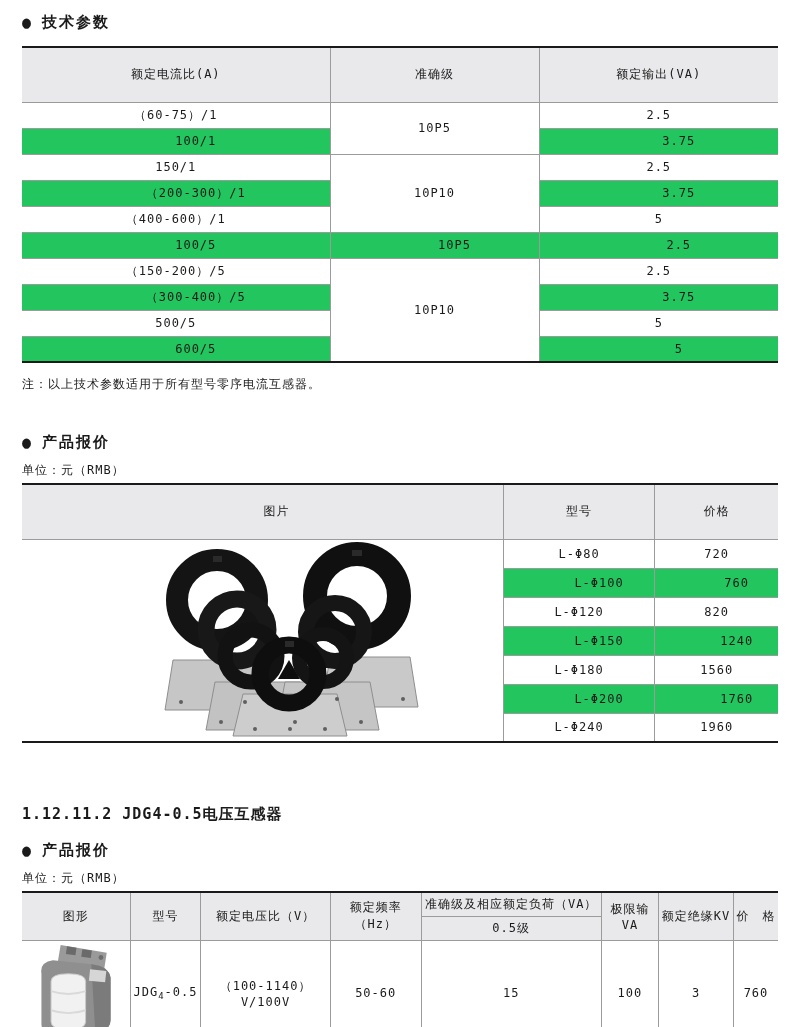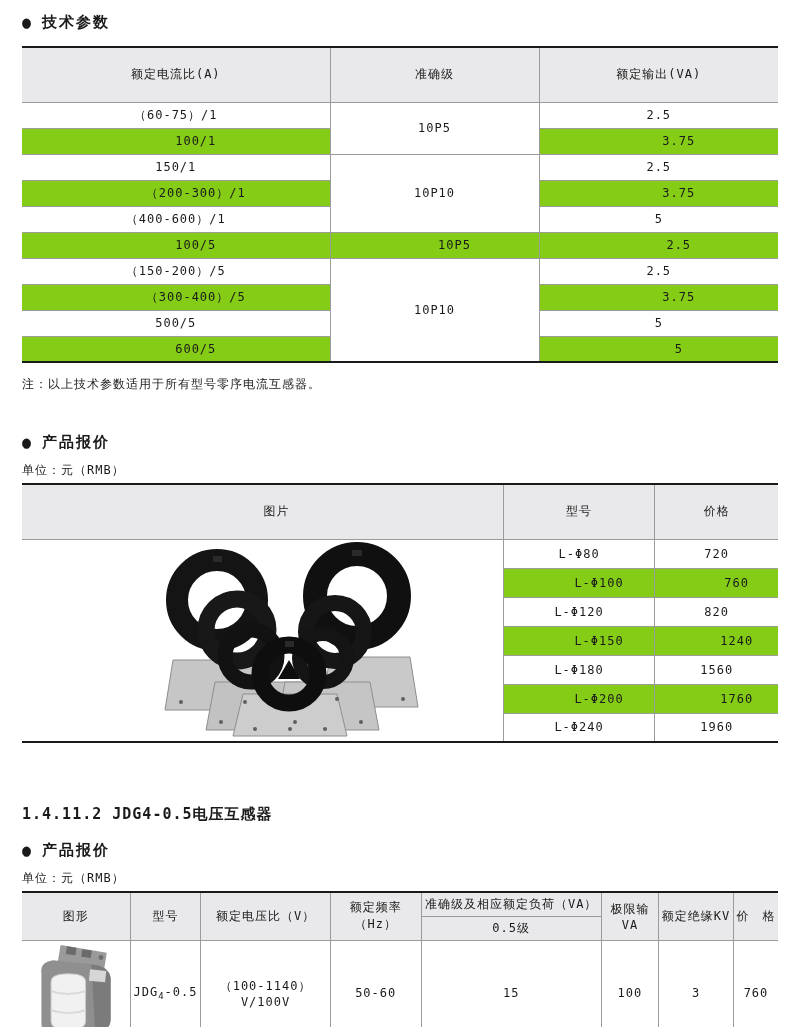--- a/index.html
+++ b/index.html
@@ -35,21 +35,21 @@
     font-size: 12px;
   }
   th, td {
     border: 1px solid #9b9b9b;
     text-align: center; vertical-align: middle;
     font-weight: normal; letter-spacing: 1px;
     padding: 0 2px;
     background: #ffffff;
   }
   th { background: #e9e9eb; }
-  tr.g > td { background: #84cc16; padding-left: 42px; }
+  tr.g > td { background: #22c55e; padding-left: 42px; }
   th:first-child, td:first-child { border-left: none; }
   th:last-child, td:last-child { border-right: none; }
 
   
   .t1 th { height: 55px; }
   .t1 td { height: 26px; }
   .t1 .c1 { width: 308px; }
   .t1 .c2 { width: 209px; margin-left: 10px; }
   .t1 .c3 { width: 239px; }
 
@@ -226,21 +226,21 @@
       <td>L-Φ200</td>
       <td>1760</td>
     </tr>
     <tr>
       <td>L-Φ240</td>
       <td>1960</td>
     </tr>
   </tbody>
     </table>
 
-  <div class="doc-heading mt-jdg">1.4.11.2 JDG4-0.5电压互感器</div>
+  <div class="doc-heading mt-jdg">1.12.11.2 JDG4-0.5电压互感器</div>
 
   <div class="section-heading mt-sec3">
     <span class="bullet">●</span>
     <span>产品报价</span>
   </div>
   <div class="unit-label">单位：元（RMB）</div>
 
   <table class="t3">
     <tbody>
         <tr>

